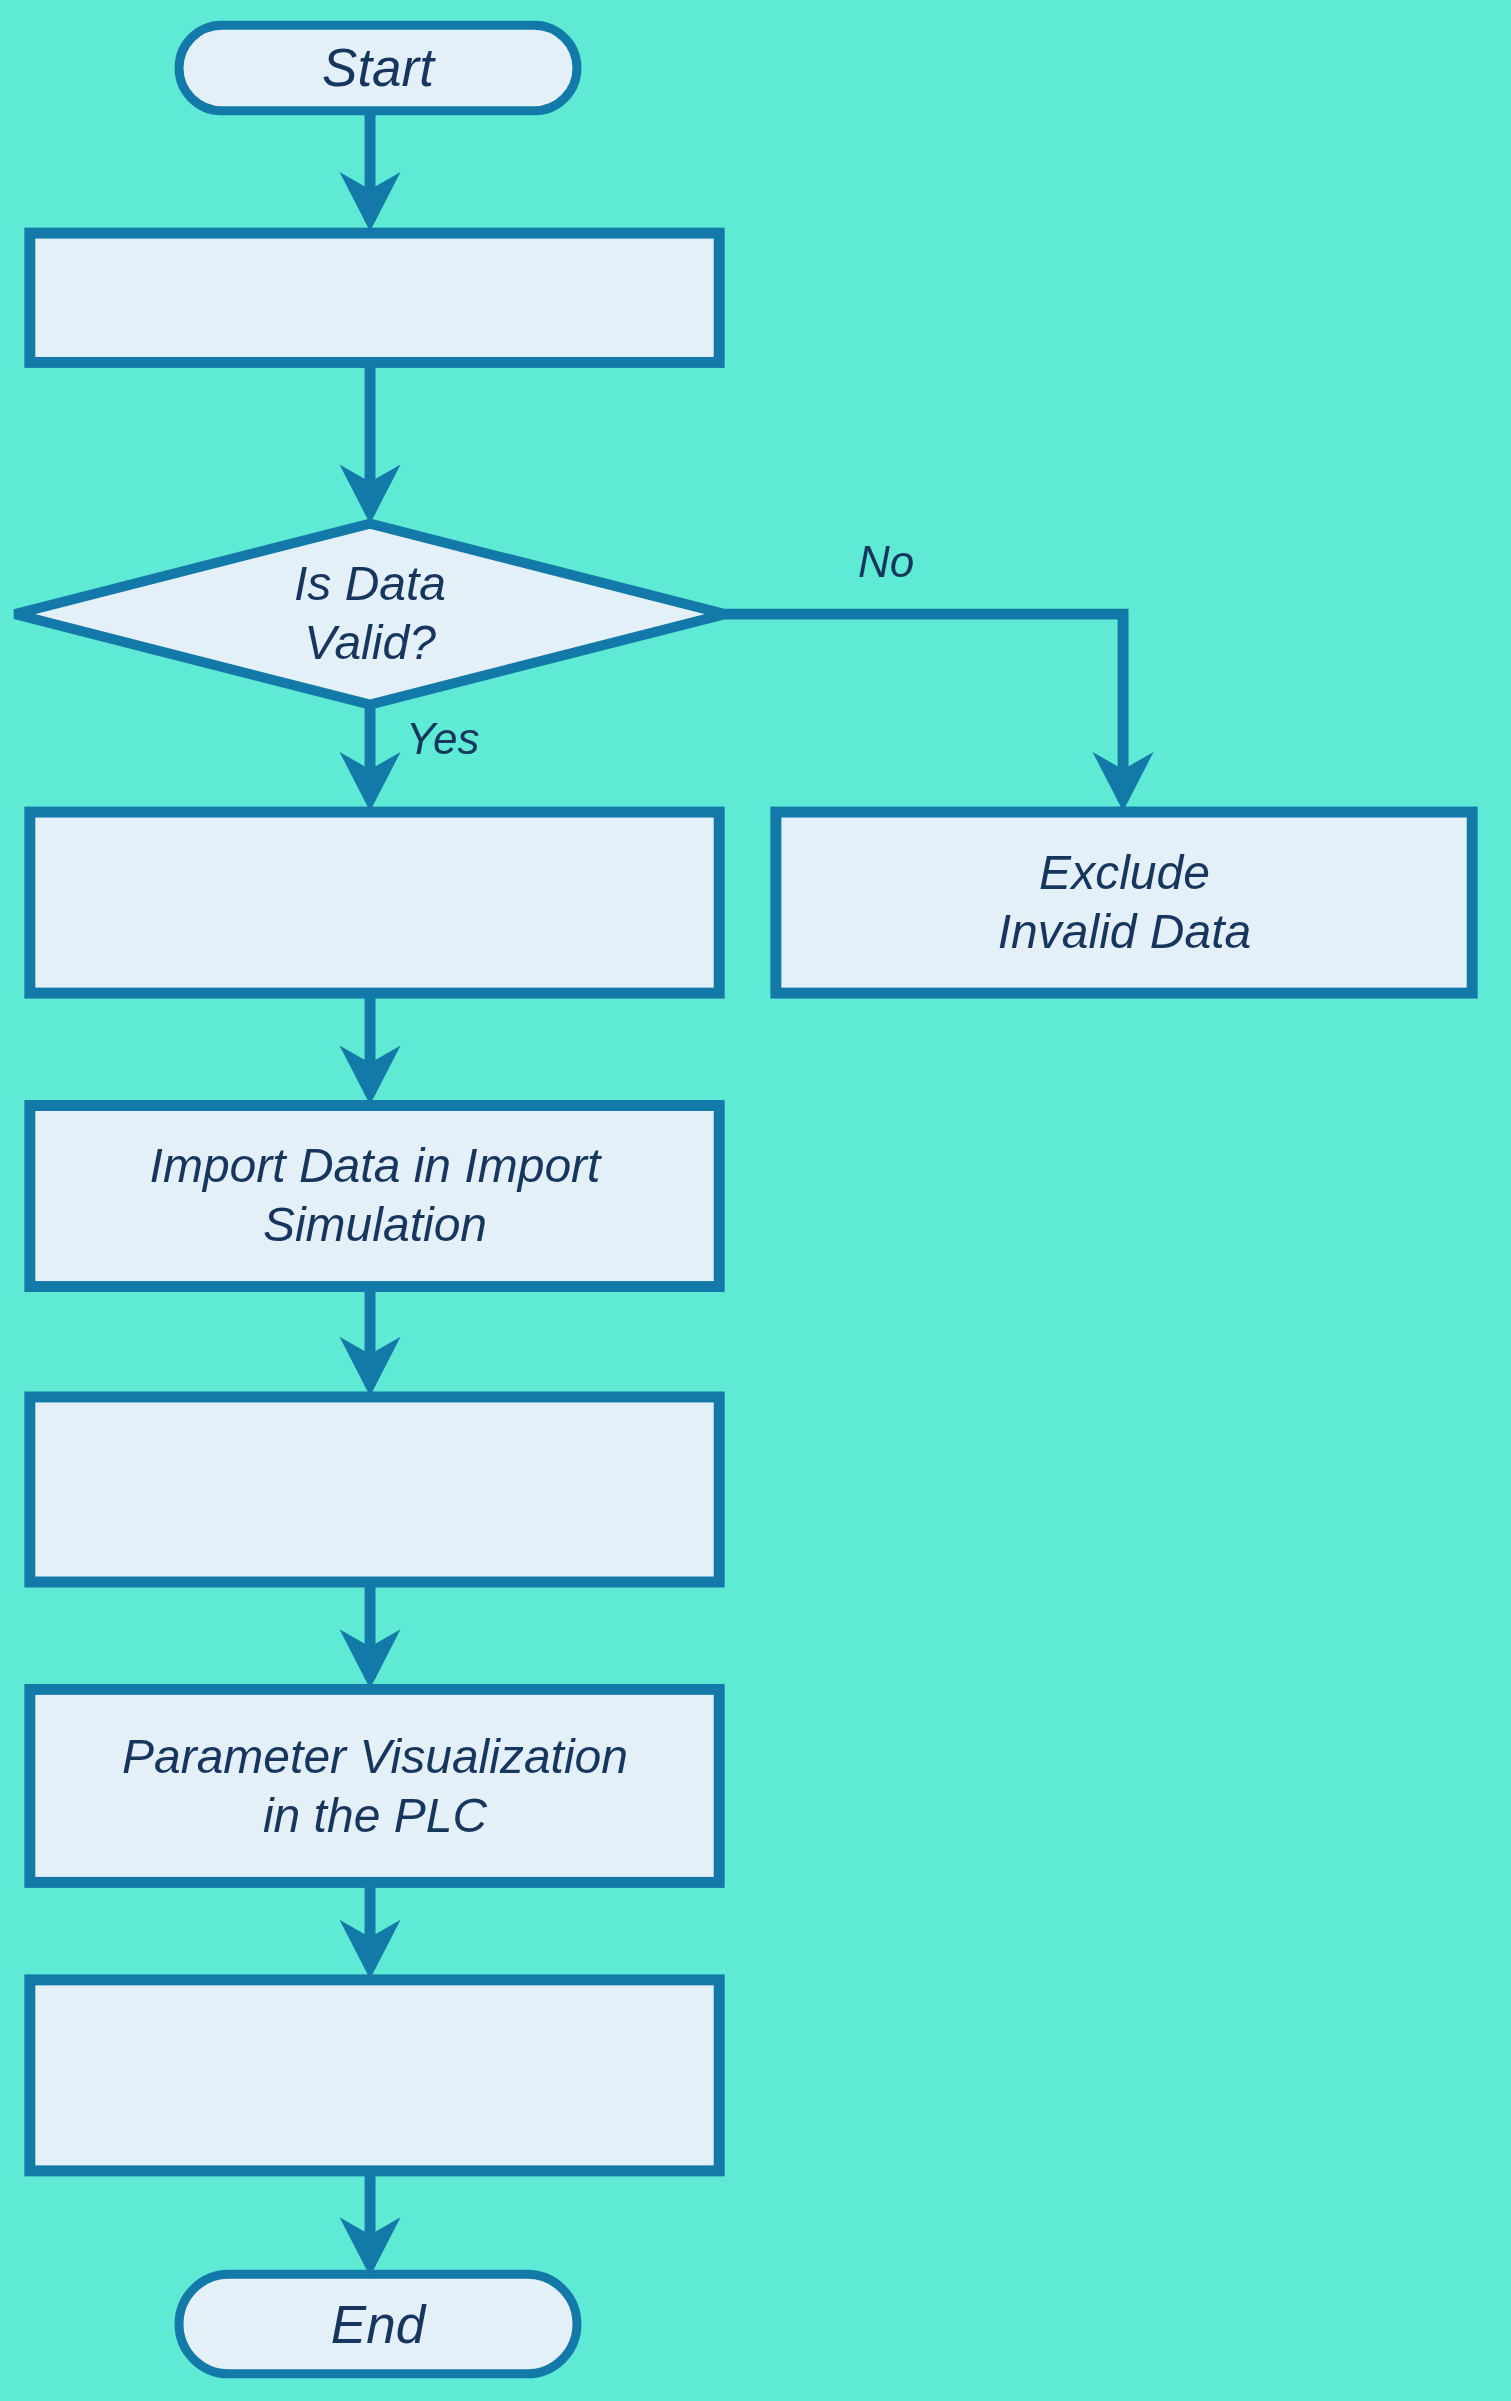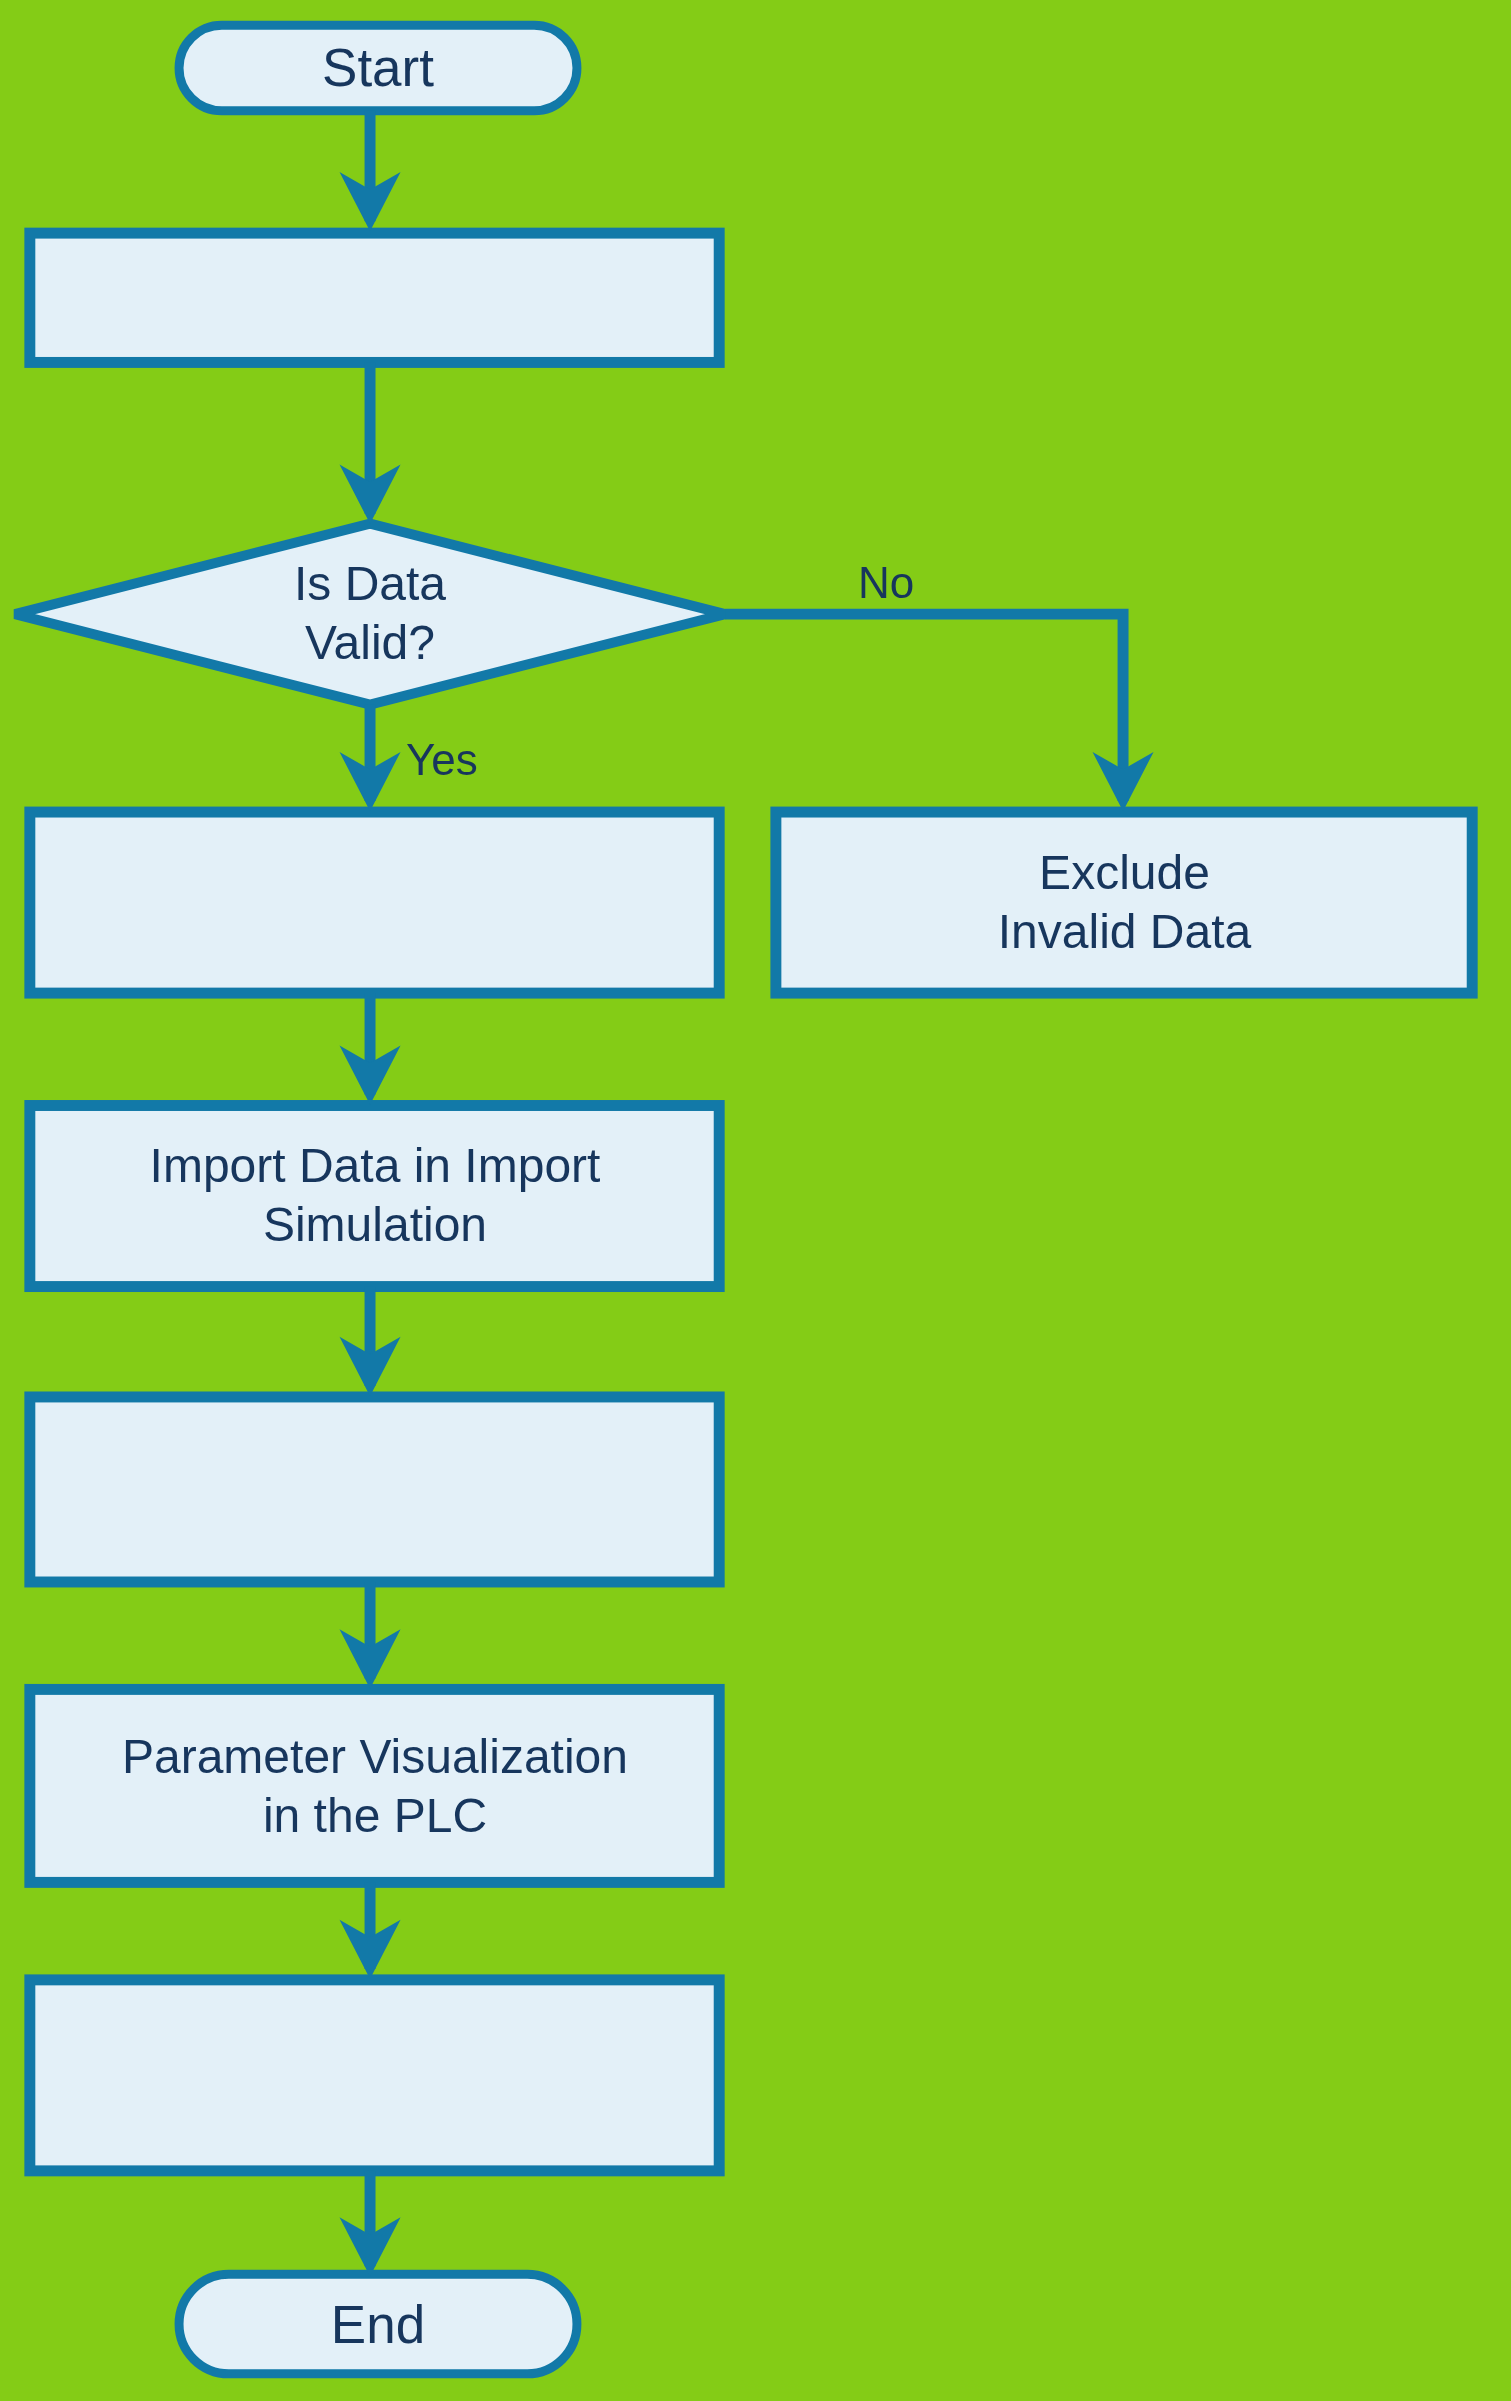--- a/index.html
+++ b/index.html
@@ -8,22 +8,23 @@
     padding: 0;
     background: #ffffff;
   }
   body {
     font-family: "Liberation Sans", "DejaVu Sans", sans-serif;
   }
   #flow-root {
     position: relative;
     width: 1511px;
     height: 2402px;
-    background: #84cc16;
+    background: #5eead4;
     overflow: hidden;
+    font-style: italic;
   }
   svg.flow-canvas {
     position: absolute;
     left: 0;
     top: 0;
     width: 1511px;
     height: 2402px;
     display: block;
   }
   .node-label {
@@ -48,21 +49,20 @@
   .decision-label {
     font-size: 48px;
   }
   .edge-label {
     position: absolute;
     color: #17365D;
     font-size: 44px;
     font-family: "Liberation Sans", "DejaVu Sans", sans-serif;
     white-space: nowrap;
     pointer-events: none;
-    margin-top: 21px;
   }
 </style>
 </head>
 <body>
 
 <div id="flow-root">
 
   <svg class="flow-canvas" viewBox="0 0 1519 2414" xmlns="http://www.w3.org/2000/svg">
     <defs>
       <marker id="arrowhead" viewBox="0 0 12 12" refX="9.2" refY="6" markerWidth="6.2" markerHeight="6.2" orient="auto-start-reverse">

